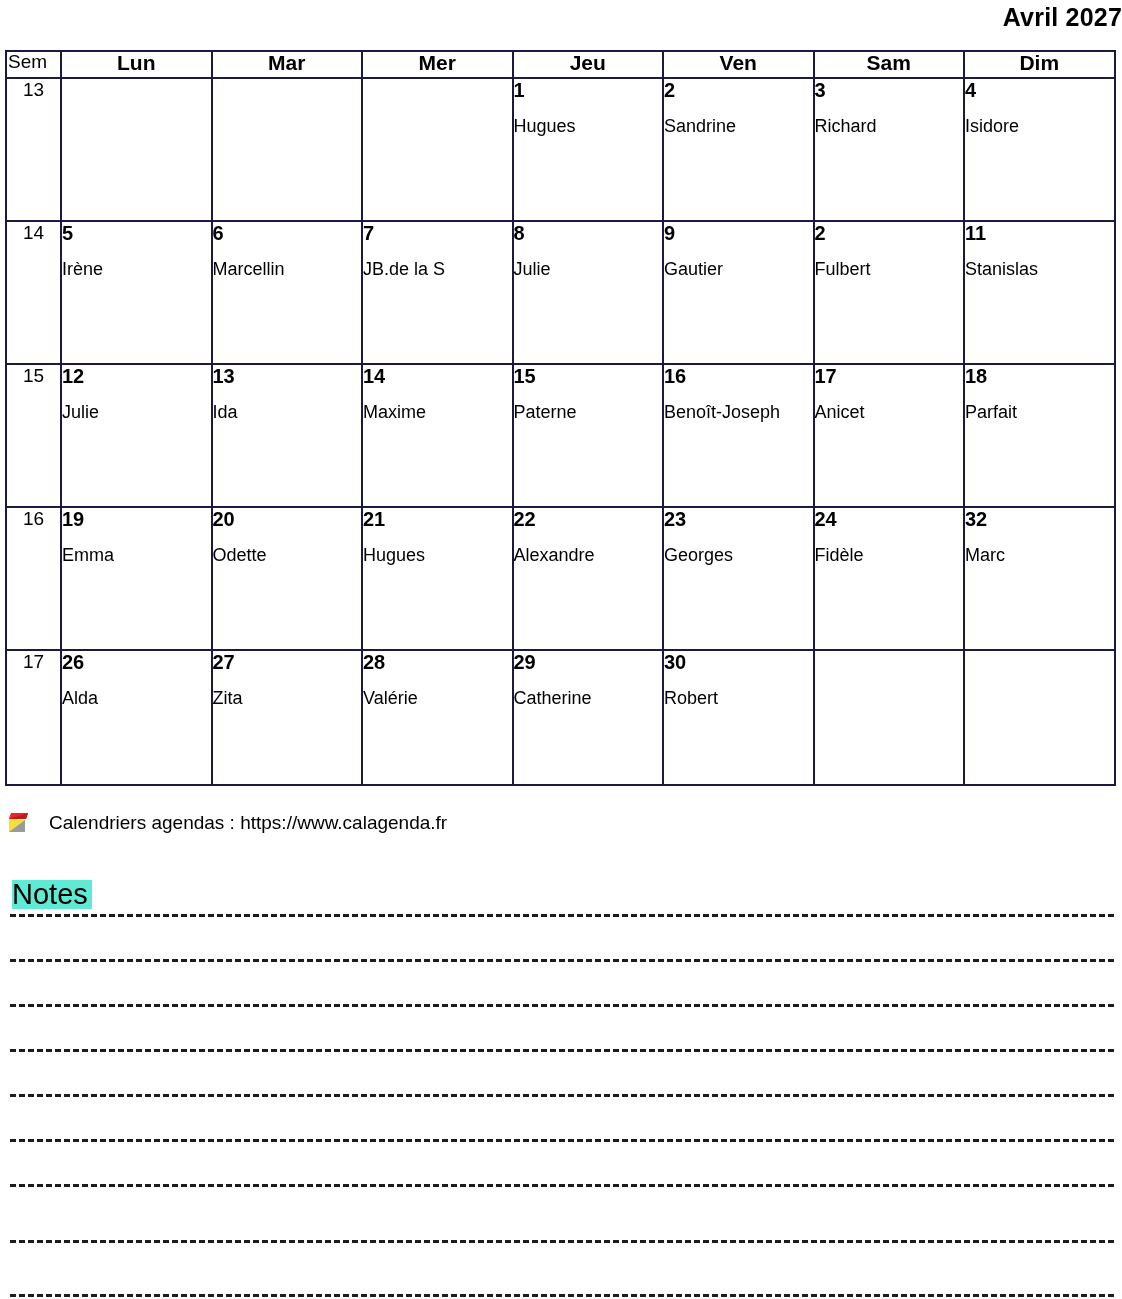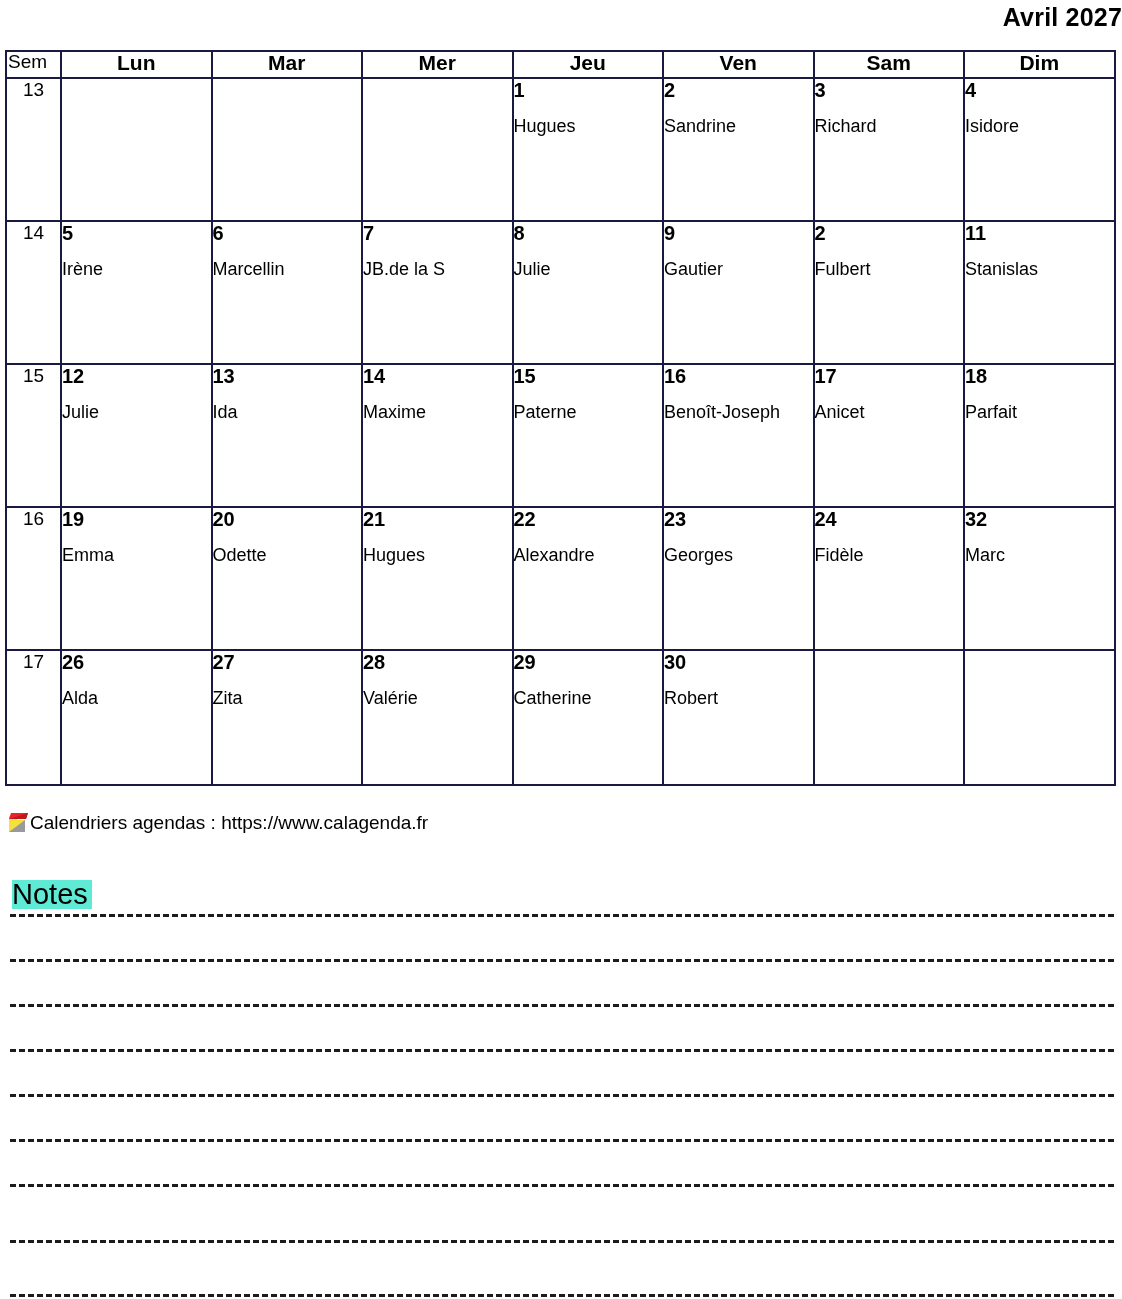--- a/index.html
+++ b/index.html
@@ -100,21 +100,21 @@
     white-space: nowrap;
   }
 
   
   .credit {
     position: absolute;
     top: 812px;
     left: 8px;
     display: flex;
     align-items: center;
-    gap: 1px;
+    gap: 20px;
   }
   .credit-logo {
     width: 21px;
     height: 21px;
     position: relative;
     flex: 0 0 auto;
   }
   .credit-text {
     font-size: 19px;
     color: #000000;

